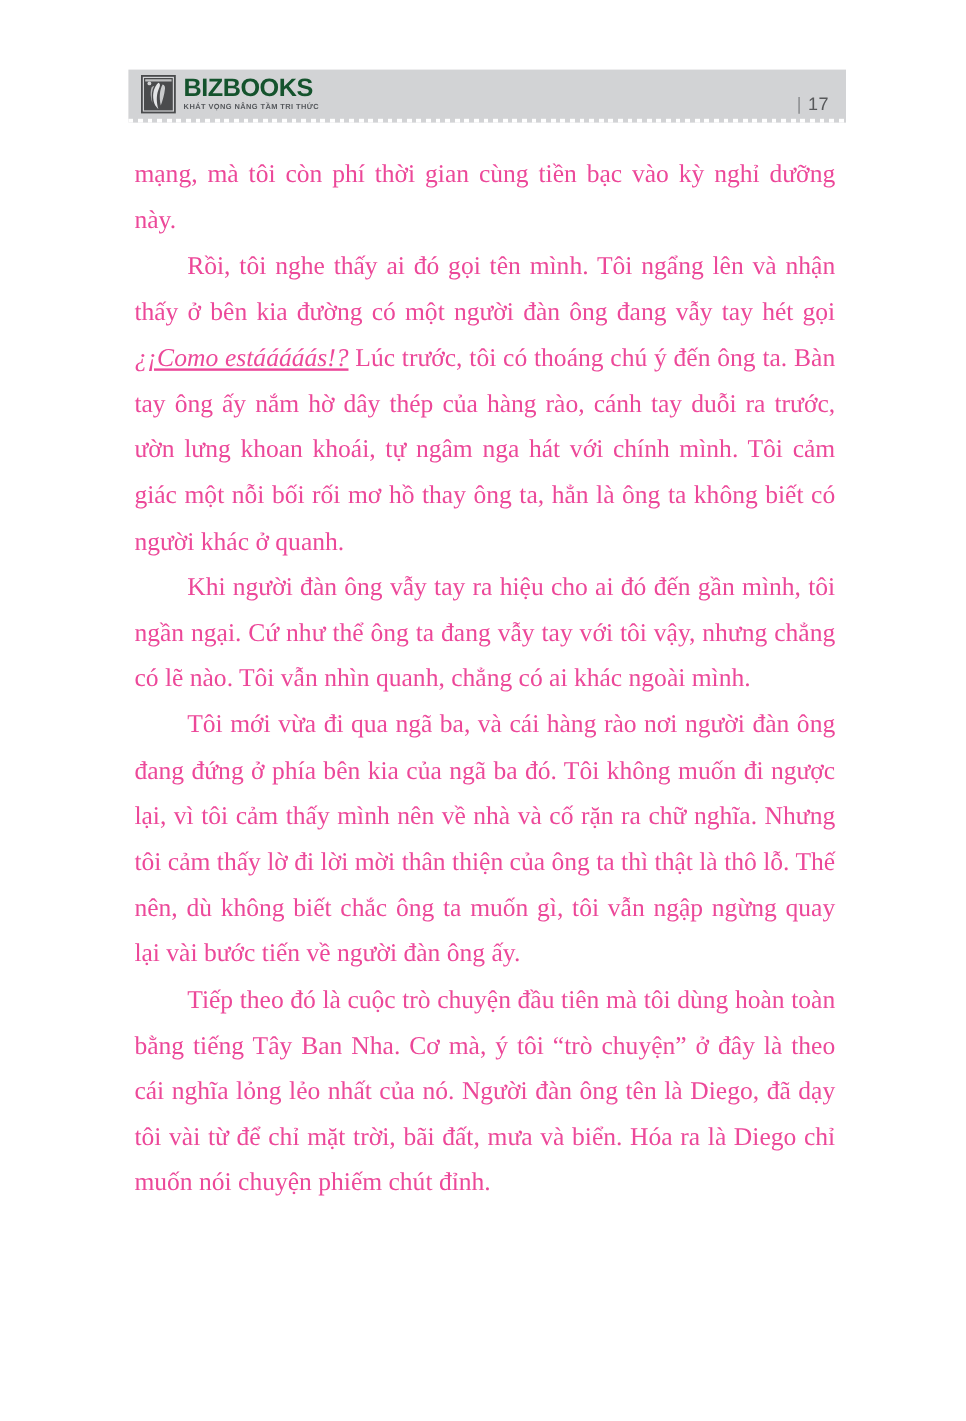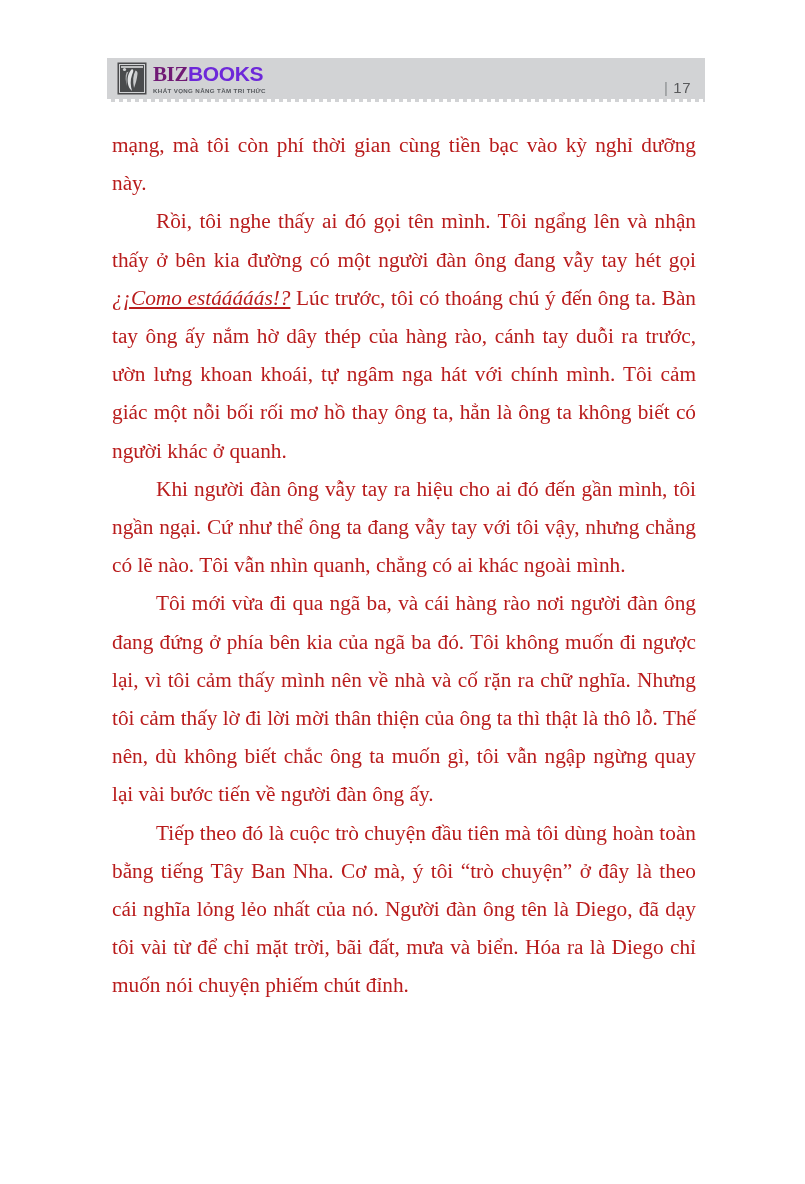--- a/index.html
+++ b/index.html
@@ -67,22 +67,22 @@
   .brand {
     display: block;
     font-family: "Liberation Sans", "DejaVu Sans", sans-serif;
     font-weight: 700;
     font-size: 21px;
     line-height: 21px;
     letter-spacing: -0.4px;
     margin-top: 2px;
     white-space: nowrap;
   }
-  .brand .biz { color: #701a75; font-family: Liberation Serif, serif; }
-  .brand .books { color: #6d28d9; }
+  .brand .biz { color: #14532d; }
+  .brand .books { color: #14532d; }
   .tagline {
     display: block;
     font-family: "Liberation Sans", "DejaVu Sans", sans-serif;
     font-weight: 700;
     font-size: 6.2px;
     line-height: 8px;
     letter-spacing: 0.35px;
     color: #55585c;
     margin-top: 2px;
     white-space: nowrap;
@@ -110,21 +110,21 @@
     left: 112px;
     top: 126px;
     width: 584px;
   }
   p.para {
     margin: 0;
     font-size: 21.3px;
     line-height: 38.2px;
     text-align: justify;
     text-justify: inter-word;
-    color: #b91c1c;
+    color: #ec4899;
     -webkit-font-smoothing: antialiased;
   }
   p.para.indent {
     text-indent: 44px;
   }
   p.para.last-loose {
     text-align: justify;
     font-family: Liberation Serif, serif;
   }
   em.foreign {

